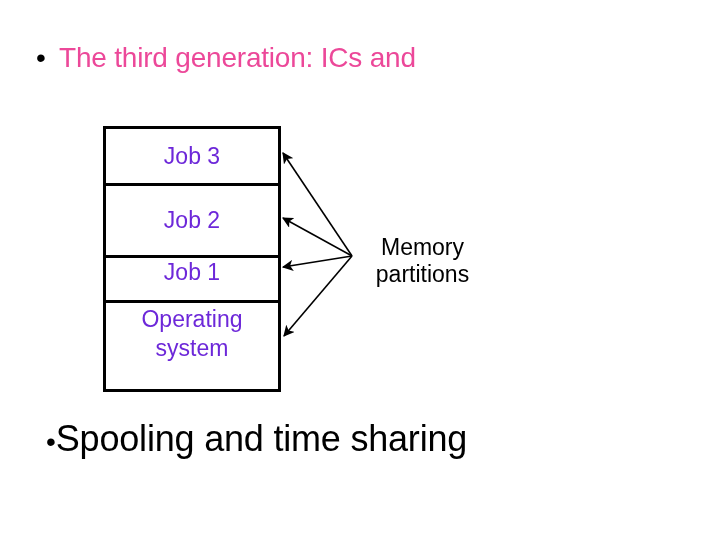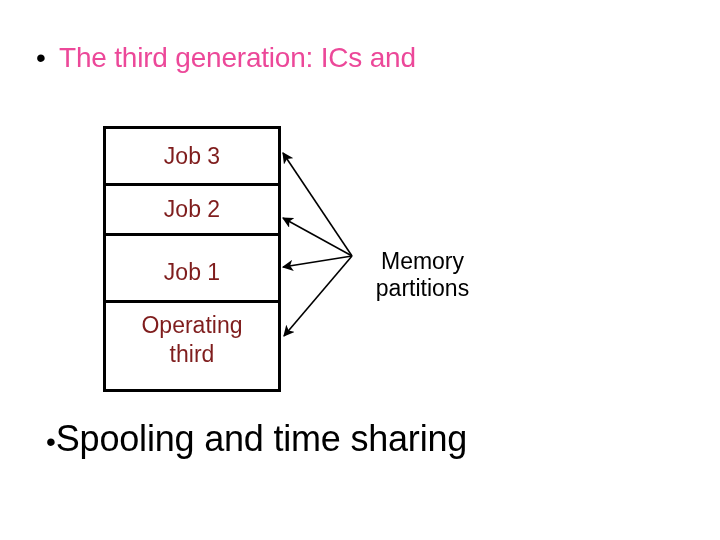--- a/index.html
+++ b/index.html
@@ -69,41 +69,41 @@
     position: absolute;
     left: 0;
     right: 0;
     box-sizing: border-box;
     display: flex;
     align-items: center;
     justify-content: center;
     text-align: center;
     font-size: 23px;
     line-height: 29px;
-    color: #7f1d1d;
+    color: #6d28d9;
   }
   .mem-row.r0 { top: 0px;   height: 57px; border-bottom: 3px solid #000000; }
-  .mem-row.r1 { top: 57px;  height: 50px; border-bottom: 3px solid #000000; }
+  .mem-row.r1 { top: 57px;  height: 72px; border-bottom: 3px solid #000000; }
   .mem-row.r2 { top: 116px; height: 58px; border-bottom: 3px solid #000000; }
-  .mem-row.r3 { top: 173px; height: 61px; align-items: center; padding-top: 14px; }
+  .mem-row.r3 { top: 173px; height: 61px; align-items: flex-end; padding-top: 14px; }
   .mem-row .cell-text { display: block; }
 
   
   .arrows {
     position: absolute;
     left: 270px;
     top: 130px;
     width: 110px;
     height: 230px;
     pointer-events: none;
   }
   .mem-label {
     position: absolute;
     left: 360px;
-    top: 248px;
+    top: 234px;
     width: 125px;
     font-size: 23px;
     line-height: 27px;
     color: #000000;
     text-align: center;
   }
   .mem-label .lbl-line { display: block; }
 
   
   .sub-block {
@@ -150,21 +150,21 @@
         <span class="cell-text">Job 2</span>
       </div>
 
       <div class="mem-row r2">
         <span class="cell-text">Job 1</span>
       </div>
 
       <div class="mem-row r3">
         <span>
           <span class="cell-text">Operating</span>
-          <span class="cell-text">third</span>
+          <span class="cell-text">system</span>
         </span>
       </div>
 
     </div>
   </div>
 
   <svg class="arrows" viewBox="0 0 110 230" width="110" height="230">
     <defs>
       <marker id="ahead" viewBox="0 0 10 10" refX="9" refY="5" markerWidth="7" markerHeight="7" orient="auto-start-reverse">
         <path d="M 0 0 L 10 5 L 0 10 L 2.6 5 z" fill="#000000"></path>

